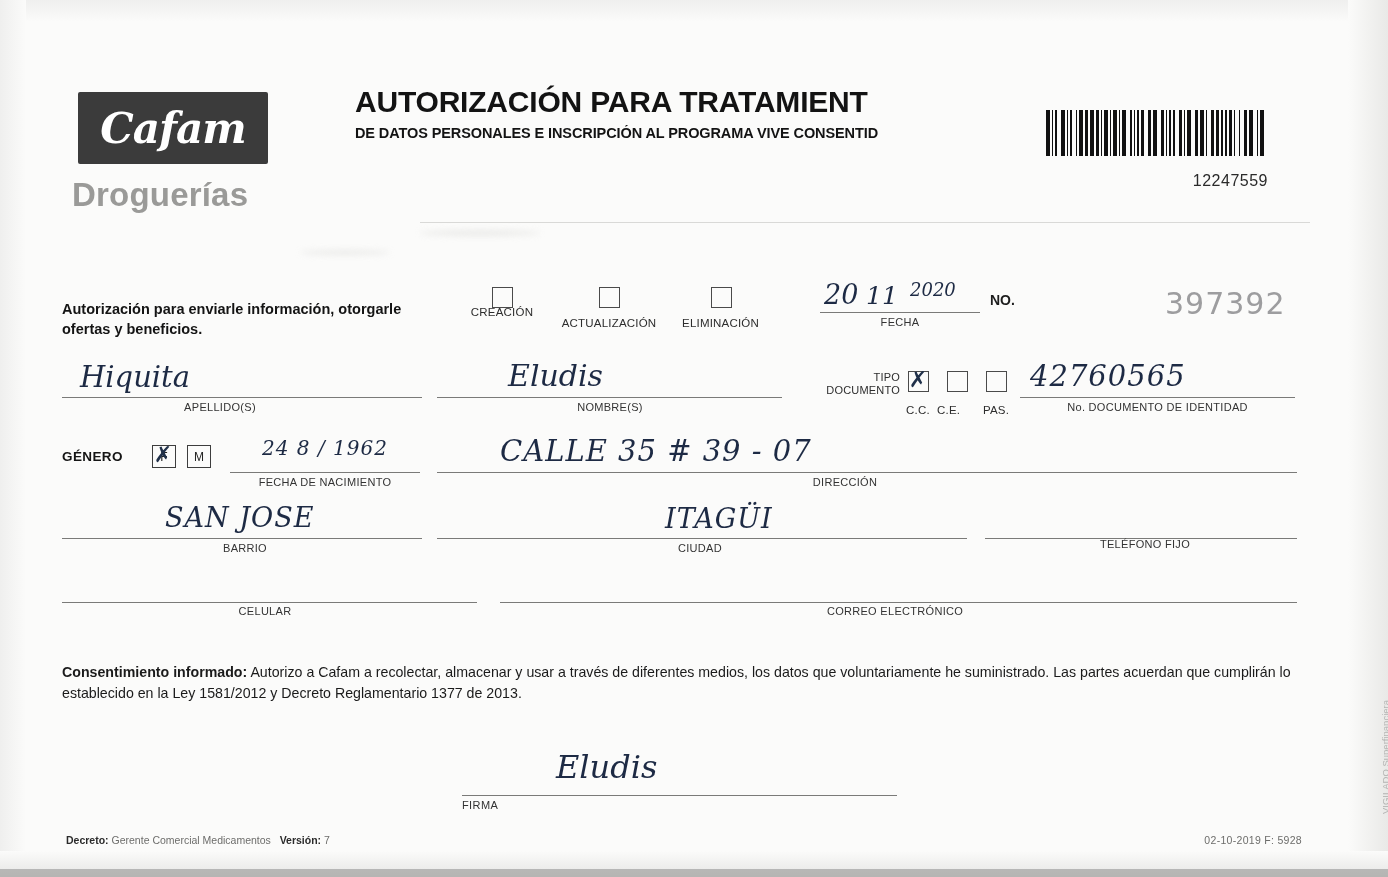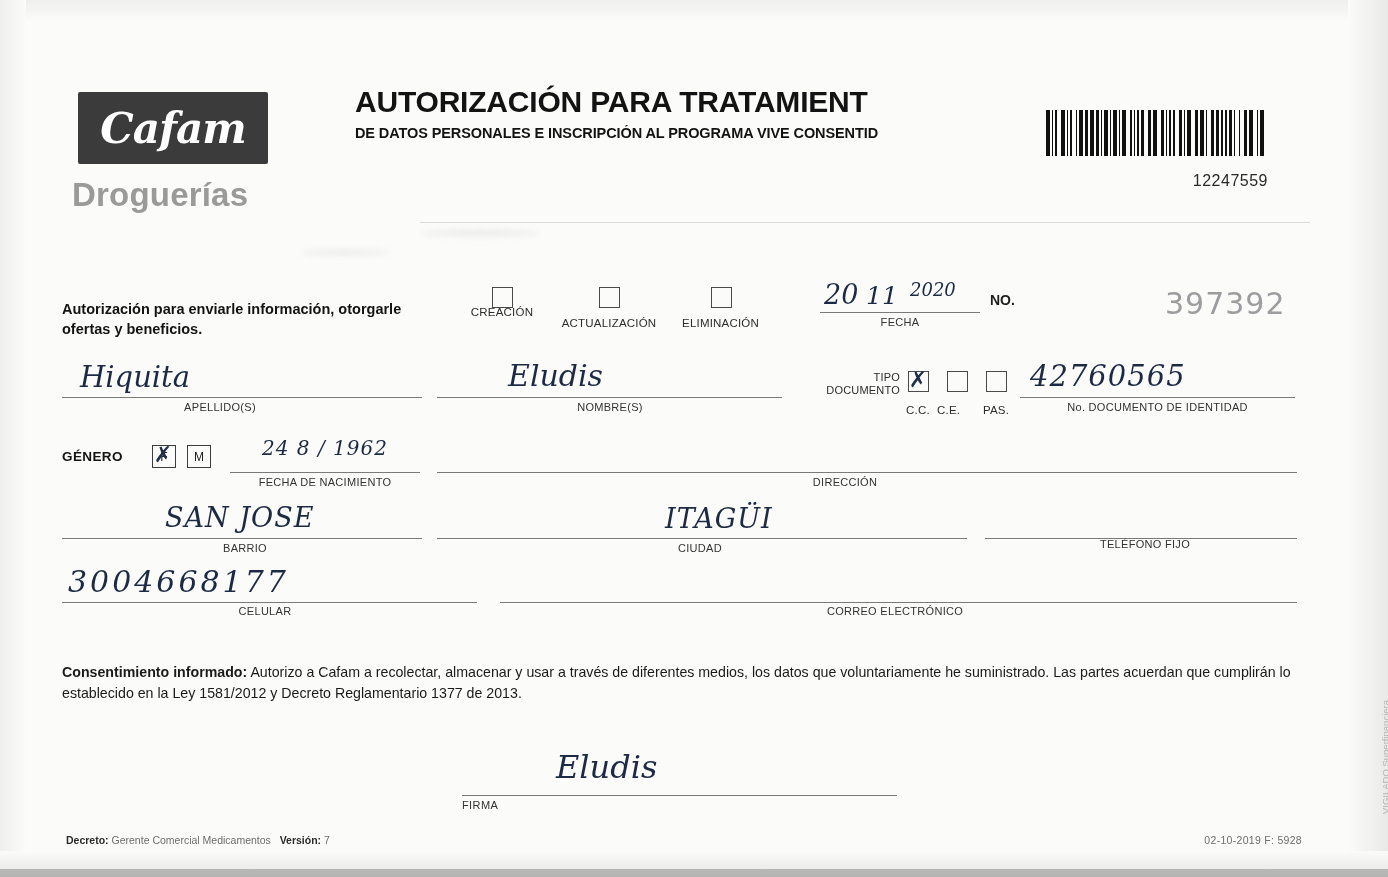--- a/index.html
+++ b/index.html
@@ -394,35 +394,35 @@
   <div class="genero">GÉNERO</div>
   <div class="gbox" style="left:152px; top:445px;">F</div>
   <div style="position:absolute; left:150px; top:441px; width:26px; height:28px; font-family:'DejaVu Serif',serif; font-size:22px; color:#203049; text-align:center; line-height:28px;">✗</div>
   <div class="gbox" style="left:187px; top:445px;">M</div>
 
   <div class="line" style="left:230px; top:472px; width:190px;"></div>
   <div class="hw" style="left:250px; top:436px; font-size:20px; letter-spacing:1px;margin-left:12px;">24  8 / 1962</div>
   <div class="flabel" style="left:230px; top:476px; width:190px;">FECHA DE NACIMIENTO</div>
 
   <div class="line" style="left:437px; top:472px; width:860px;"></div>
+  <div class="hw" style="left:500px; top:434px; font-size:29px; letter-spacing:1px;">CALLE 35 # 39 - 07</div>
   <div class="flabel" style="left:760px; top:476px; width:170px;">DIRECCIÓN</div>
 
   <div class="line" style="left:62px; top:538px; width:360px;"></div>
   <div class="hw" style="left:165px; top:502px; font-size:27px; letter-spacing:1px;">SAN  JOSE</div>
   <div class="flabel" style="left:185px; top:542px; width:120px;">BARRIO</div>
 
   <div class="line" style="left:437px; top:538px; width:530px;"></div>
   <div class="hw" style="left:665px; top:503px; font-size:27px; letter-spacing:1px;">ITAGÜI</div>
   <div class="flabel" style="left:620px; top:542px; width:160px;">CIUDAD</div>
 
   <div class="line" style="left:985px; top:538px; width:312px;"></div>
   <div class="flabel" style="left:1030px; top:538px; width:230px;">TELÉFONO FIJO</div>
 
   <div class="line" style="left:62px; top:602px; width:415px;"></div>
-  <div class="hw" style="left:68px; top:564px; font-size:30px; letter-spacing:3px;">3004668177</div>
   <div class="flabel" style="left:200px; top:605px; width:130px;">CELULAR</div>
 
   <div class="line" style="left:500px; top:602px; width:797px;"></div>
   <div class="flabel" style="left:785px; top:605px; width:220px;">CORREO ELECTRÓNICO</div>
 
   <div class="consent"><b>Consentimiento informado:</b><span> Autorizo a Cafam a recolectar, almacenar y usar a través de diferentes medios, los datos que voluntariamente he suministrado. Las partes acuerdan que cumplirán lo establecido en la Ley 1581/2012 y Decreto Reglamentario 1377 de 2013.</span></div>
 
   <div class="hw" style="left:556px; top:748px; font-size:32px;">Eludis</div>
   <div class="firma-line"></div>
   <div class="firma-label">FIRMA</div>

